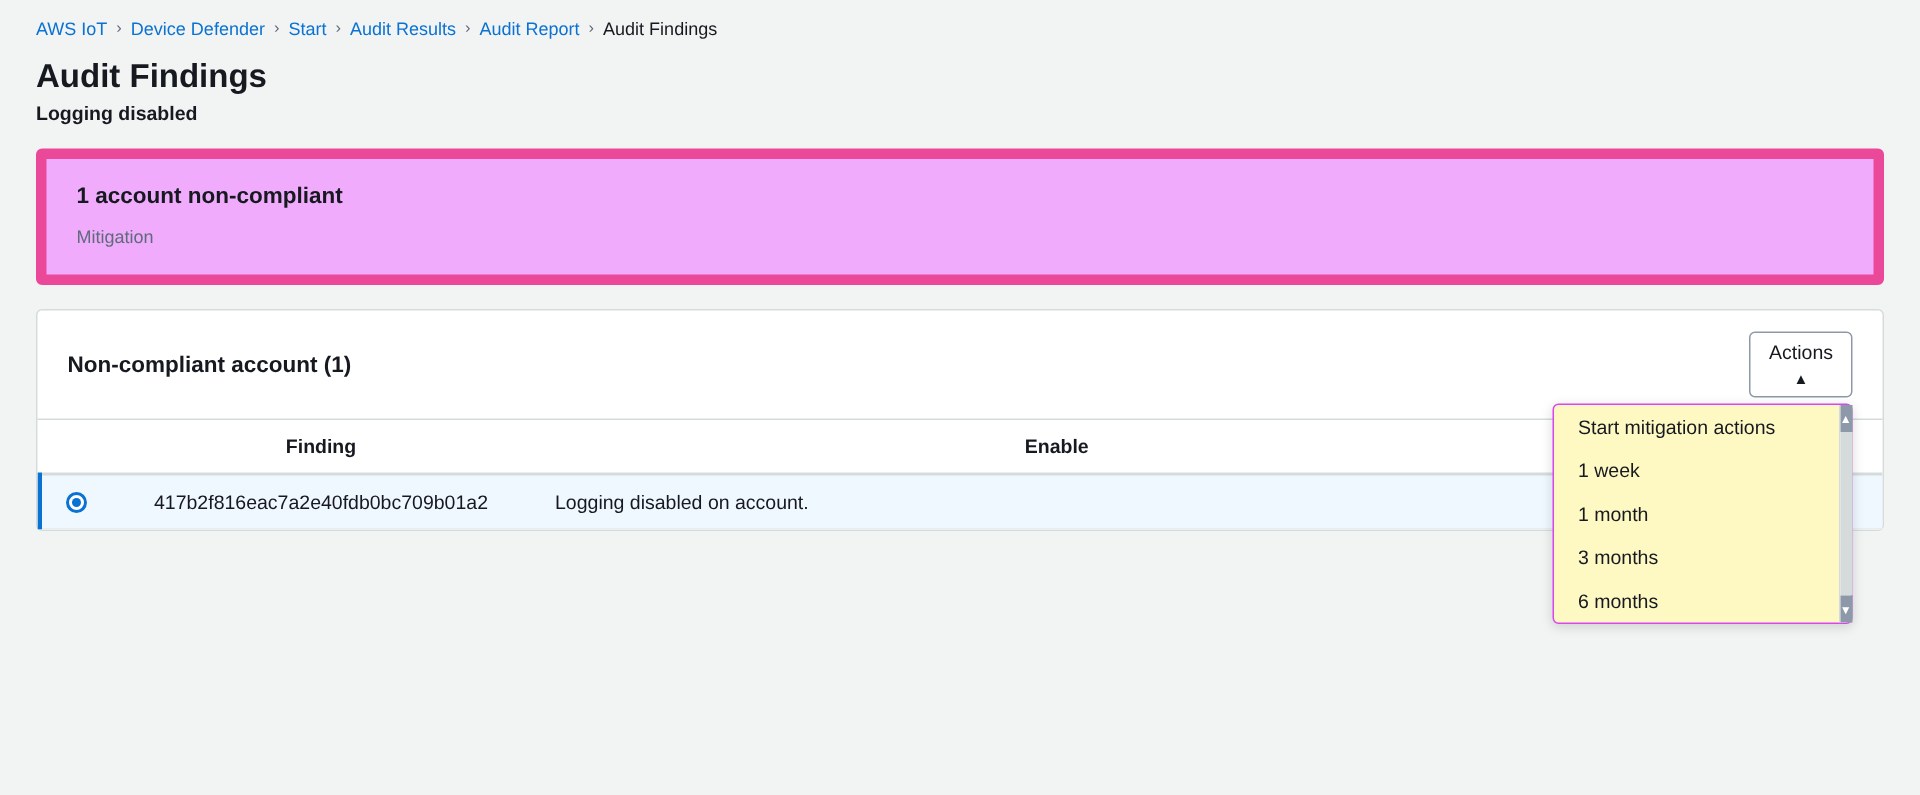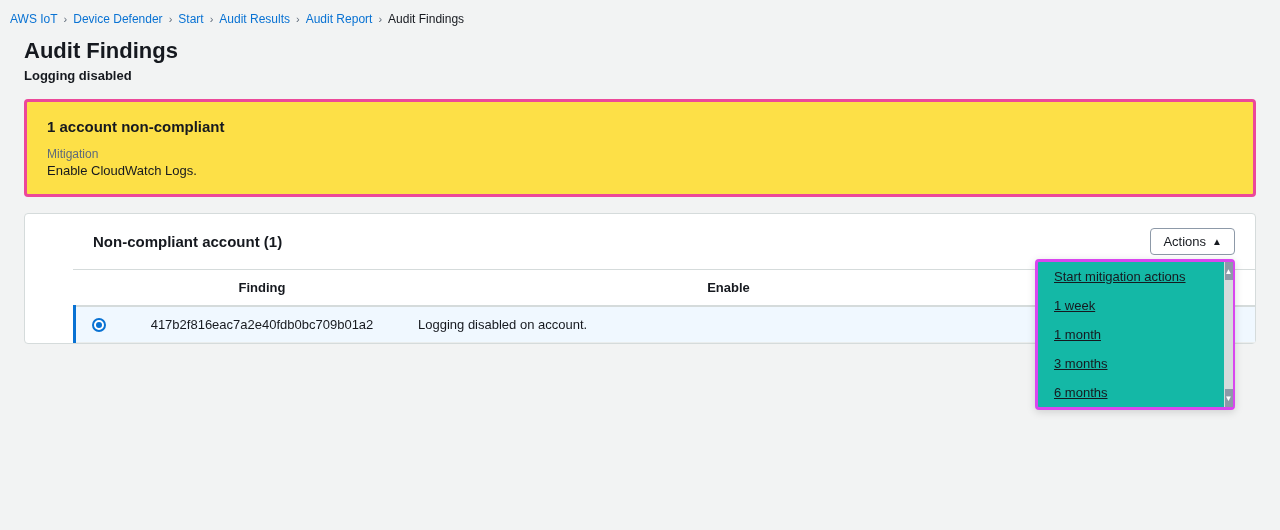--- a/index.html
+++ b/index.html
@@ -6,21 +6,21 @@
     body {
       font-family: -apple-system, BlinkMacSystemFont, "Segoe UI", Arial, sans-serif;
       font-size: 13px;
       background: #f2f3f3;
       color: #16191f;
       min-height: 530px;
     }
     .breadcrumb {
       display: flex;
       align-items: center;
-      padding: 12px 10px 8px;
+      padding: 12px 24px 8px;
       font-size: 12px;
       color: #0972d3;
       gap: 6px;
       background: #f2f3f3;
     }
     .breadcrumb span.sep {
       color: #5f6b7a;
       font-size: 11px;
     }
     .breadcrumb a {
@@ -43,22 +43,22 @@
     }
     .page-subtitle {
       font-size: 13px;
       font-weight: 700;
       color: #16191f;
     }
     .content {
       padding: 0 24px;
     }
     .card {
-      background: #fde047;
-      border: 3px solid #ec4899;
+      background: #f0abfc;
+      border: 7px solid #ec4899;
       border-radius: 4px;
       margin-bottom: 16px;
     }
     .card-body {
       padding: 16px 20px;
     }
     .card-title {
       font-size: 15px;
       font-weight: 700;
       margin-bottom: 12px;
@@ -71,21 +71,20 @@
     .mitigation-value {
       font-size: 13px;
       color: #16191f;
     }
     .section-card {
       background: #fff;
       border: 1px solid #d5dbdb;
       border-radius: 4px;
       margin-bottom: 28px;
       position: relative;
-      padding-left: 48px;
     }
     .section-header {
       display: flex;
       align-items: center;
       justify-content: space-between;
       padding: 14px 20px;
       border-bottom: 1px solid #d5dbdb;
     }
     .section-title {
       font-size: 15px;
@@ -97,35 +96,35 @@
       gap: 6px;
       background: #fff;
       border: 1px solid #8d99a8;
       border-radius: 4px;
       padding: 5px 12px;
       font-size: 13px;
       font-weight: 500;
       cursor: pointer;
       color: #16191f;
       position: relative;
+      flex-direction: column;
     }
     .actions-btn .arrow {
       font-size: 10px;
     }
     .dropdown-menu {
       position: absolute;
       top: calc(100% + 4px);
       right: 0;
-      background: #14b8a6;
-      border: 3px solid #d946ef;
+      background: #fef9c3;
+      border: 1px solid #d946ef;
       border-radius: 4px;
       box-shadow: 0 2px 8px rgba(0,0,0,0.15);
       min-width: 200px;
       z-index: 100;
-      text-decoration: underline;
     }
     .dropdown-item {
       padding: 7px 16px;
       cursor: pointer;
       color: #16191f;
       font-size: 13px;
     }
     .dropdown-section-label {
       padding: 8px 16px 4px;
       font-size: 12px;
@@ -242,21 +241,20 @@
   <div class="page-title">Audit Findings</div>
   <div class="page-subtitle">Logging disabled</div>
 </div>
 
 <div class="content">
 
   <div class="card">
     <div class="card-body">
       <div class="card-title">1 account non-compliant</div>
       <div class="mitigation-label">Mitigation</div>
-      <div class="mitigation-value">Enable CloudWatch Logs.</div>
     </div>
   </div>
 
   <div class="section-card">
     <div class="section-header">
       <div class="section-title">
         <span>Non-compliant account</span>&nbsp;<span>(1)</span>
       </div>
       <div class="actions-wrapper">
         <button class="actions-btn">

